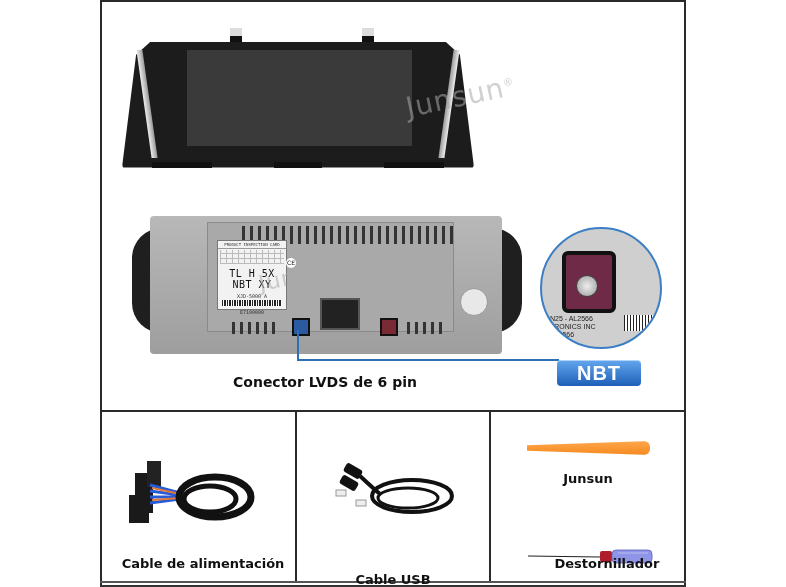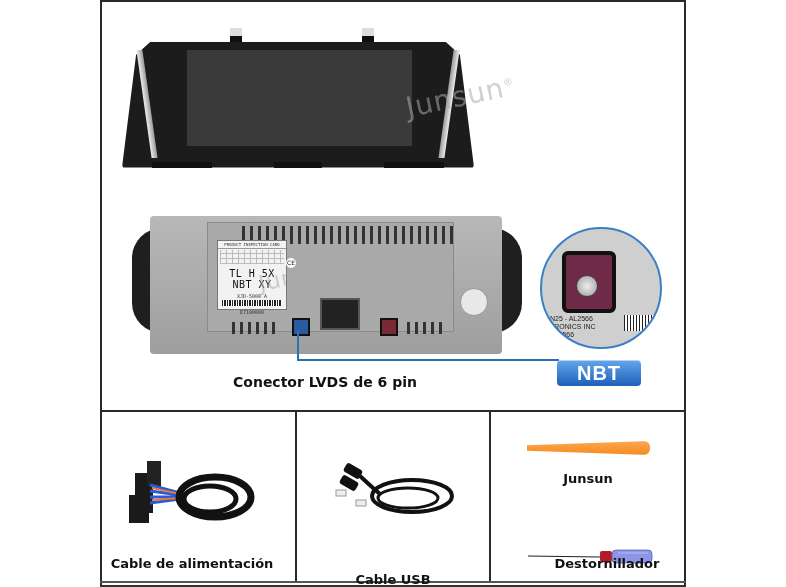--- a/index.html
+++ b/index.html
@@ -172,21 +172,21 @@
 
 <svg class="harness" viewBox="0 0 130 75">
   <rect x="10" y="18" width="18" height="40" fill="#1a1a1a"></rect>
   <rect x="22" y="6" width="14" height="26" fill="#222"></rect>
   <rect x="4" y="40" width="20" height="28" fill="#1a1a1a"></rect>
   <path d="M25 30 L55 38 M25 36 L55 40 M25 42 L55 42 M25 48 L55 44" stroke="#2a5bd7" stroke-width="3"></path>
   <path d="M27 33 L55 39 M27 45 L55 43" stroke="#e07a3a" stroke-width="2"></path>
   <ellipse cx="90" cy="42" rx="36" ry="20" fill="none" stroke="#111" stroke-width="7"></ellipse>
   <ellipse cx="85" cy="44" rx="26" ry="13" fill="none" stroke="#111" stroke-width="5"></ellipse>
 </svg>
-<div class="cell-caption" style="left:102px;top:556px;width:180px">Cable de alimentación</div>
+<div class="cell-caption" style="left:113px;top:556px;width:180px">Cable de alimentación</div>
 
 <svg class="usb" viewBox="0 0 130 65">
   <rect x="14" y="6" width="18" height="10" rx="3" fill="#111" transform="rotate(30 23 11)"></rect>
   <rect x="10" y="18" width="18" height="10" rx="3" fill="#111" transform="rotate(30 19 23)"></rect>
   <rect x="6" y="30" width="10" height="6" fill="#eee" stroke="#999"></rect>
   <rect x="26" y="40" width="10" height="6" fill="#eee" stroke="#999"></rect>
   <ellipse cx="82" cy="36" rx="40" ry="16" fill="none" stroke="#111" stroke-width="4"></ellipse>
   <ellipse cx="78" cy="38" rx="30" ry="10" fill="none" stroke="#111" stroke-width="3"></ellipse>
   <path d="M30 16 Q45 30 50 34" stroke="#111" stroke-width="4" fill="none"></path>
 </svg>

